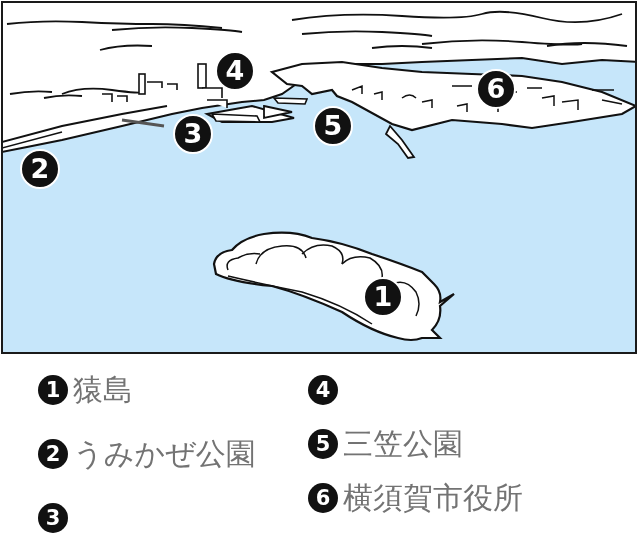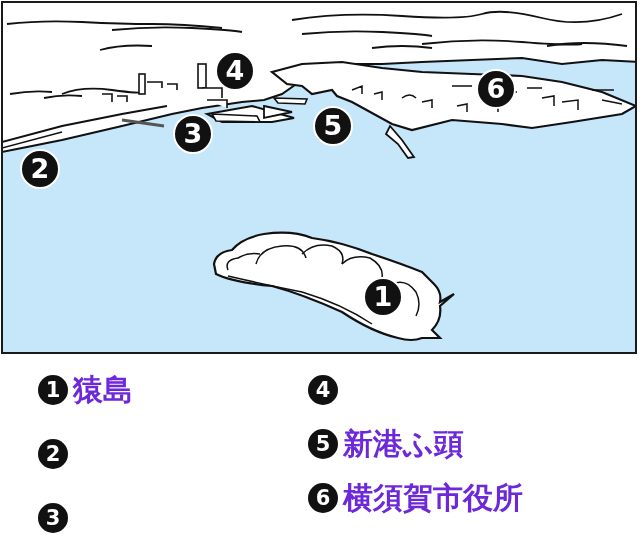--- a/index.html
+++ b/index.html
@@ -10,21 +10,21 @@
   .map-frame svg { position: absolute; left: 0; top: 0; }
   .marker { position: absolute; width: 36px; height: 36px; border-radius: 50%;
             background: #111111; border: 2px solid #ffffff; box-sizing: content-box;
             color: #ffffff; font-weight: bold; font-size: 27px; line-height: 36px;
             text-align: center; font-family: "DejaVu Sans", sans-serif; }
   .legend { position: absolute; left: 0; top: 356px; width: 640px; height: 198px; }
   .legend-item { position: absolute; display: flex; align-items: flex-start; }
   .legend-num { width: 30px; height: 30px; border-radius: 50%; background: #111111; color: #ffffff;
                 font-weight: bold; font-size: 21px; line-height: 30px; text-align: center;
                 flex: 0 0 30px; margin-right: 5px; margin-top: 3px; }
-  .legend-label { font-size: 30px; line-height: 36px; color: #6d28d9; letter-spacing: 0px; white-space: nowrap; font-weight: bold; }
+  .legend-label { font-size: 30px; line-height: 36px; color: #737373; letter-spacing: 0px; white-space: nowrap; }
   .legend-sub { display: block; font-size: 30px; line-height: 34px; margin-left: -8px; }
 </style>
 </head>
 <body>
 
 <div class="map-frame">
   <svg width="636" height="353" viewBox="1 1 636 353">
 
     <rect x="0" y="0" width="640" height="360" fill="#c6e6fa"></rect>
 
@@ -88,30 +88,31 @@
   <div class="marker" style="left:473px;top:66px;">6</div>
 </div>
 
 <div class="legend">
   <div class="legend-item" style="left:38px;top:16px;">
     <span class="legend-num">1</span>
     <span class="legend-label">猿島</span>
   </div>
   <div class="legend-item" style="left:38px;top:80px;">
     <span class="legend-num">2</span>
+    <span class="legend-label">うみかぜ公園</span>
   </div>
   <div class="legend-item" style="left:38px;top:144px;">
     <span class="legend-num">3</span>
   </div>
   <div class="legend-item" style="left:308px;top:16px;">
     <span class="legend-num">4</span>
   </div>
   <div class="legend-item" style="left:308px;top:70px;">
     <span class="legend-num">5</span>
-    <span class="legend-label">新港ふ頭</span>
+    <span class="legend-label">三笠公園</span>
   </div>
   <div class="legend-item" style="left:308px;top:124px;">
     <span class="legend-num">6</span>
     <span class="legend-label">
       <span>横須賀市役所</span>
     </span>
   </div>
 </div>
 
 </body></html>

